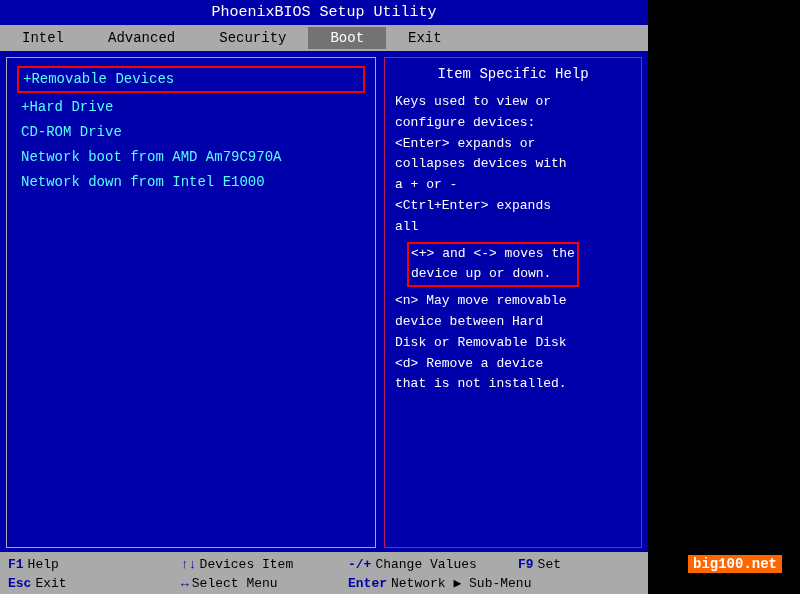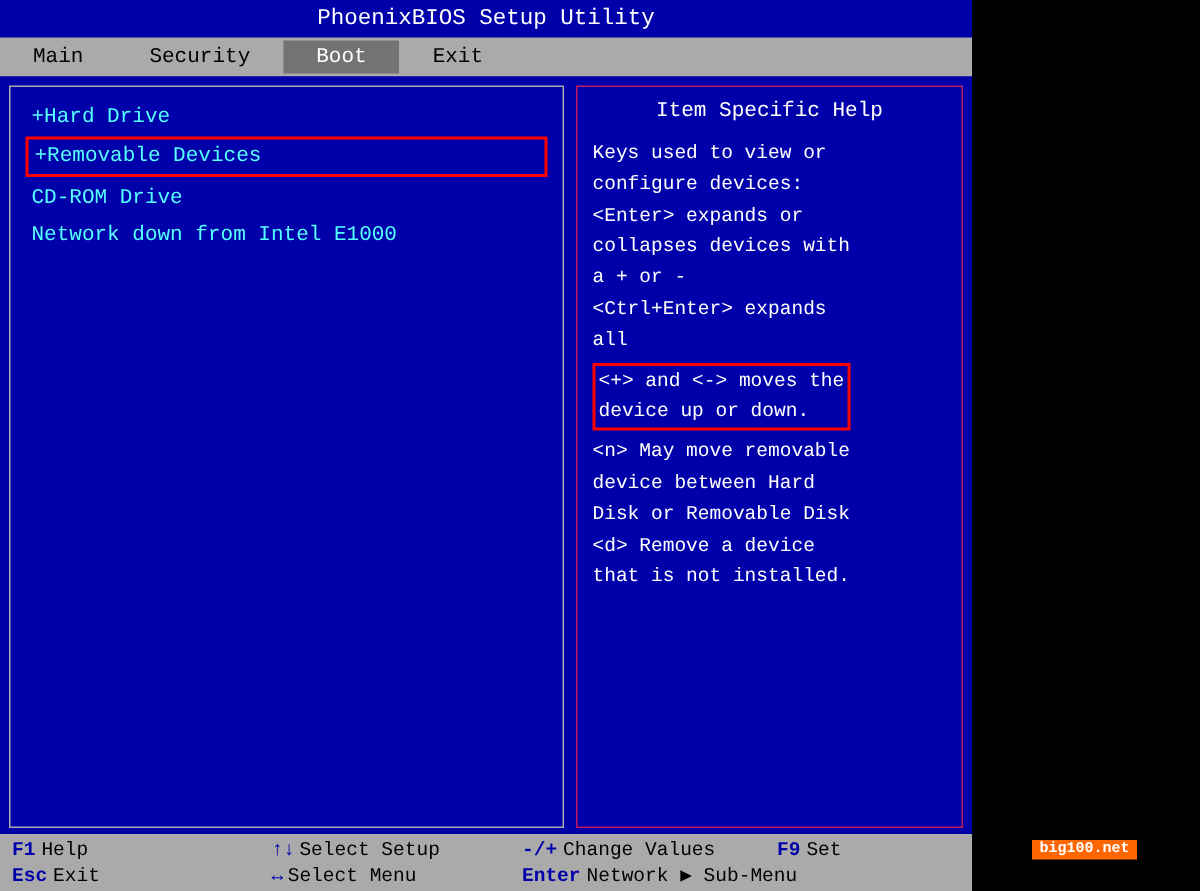--- a/index.html
+++ b/index.html
@@ -109,21 +109,21 @@
       color: #ffffff;
       font-size: 13px;
       line-height: 1.6;
     }
 
     .help-highlight {
       border: 2px solid #ff0000;
       color: #ffffff;
       display: inline-block;
       padding: 0 2px;
-      margin: 4px 0;
+      margin: 4px 12px;
     }
 
     
     #bottom-bar {
       background: #aaaaaa;
       color: #000000;
       display: flex;
       flex-direction: row;
       align-items: flex-end;
       padding: 2px 4px;
@@ -175,32 +175,34 @@
 </head>
 <body>
 
 <div id="bios-screen">
 
   <div id="title-bar">
     <span>PhoenixBIOS Setup Utility</span>
   </div>
 
   <div id="menu-bar">
-    <div class="menu-item">Main</div>
+    <div class="menu-item">Intel</div>
+    <div class="menu-item">Advanced</div>
     <div class="menu-item">Security</div>
     <div class="menu-item active">Boot</div>
     <div class="menu-item">Exit</div>
   </div>
 
   <div id="main-content">
 
     <div id="left-panel">
+      <div class="boot-item selected">+Removable Devices</div>
       <div class="boot-item">+Hard Drive</div>
-      <div class="boot-item selected">+Removable Devices</div>
       <div class="boot-item">CD-ROM Drive</div>
+      <div class="boot-item">Network boot from AMD Am79C970A</div>
       <div class="boot-item">Network down from Intel E1000</div>
     </div>
 
     <div id="right-panel">
       <div id="help-title">Item Specific Help</div>
       <div id="help-text">
         <span>Keys used to view or<br>configure devices:<br>&lt;Enter&gt; expands or<br>collapses devices with<br>a + or -<br>&lt;Ctrl+Enter&gt; expands<br>all</span>
         <br>
         <div class="help-highlight">
           &lt;+&gt; and &lt;-&gt; moves the<br>device up or down.
@@ -213,31 +215,31 @@
 
   <div id="bottom-bar">
     <div id="bottom-rows">
       <div class="bottom-row">
         <div class="bottom-key">
           <span class="key-label">F1</span>
           <span class="key-desc">Help</span>
         </div>
         <div class="bottom-key">
           <span class="key-arrow">↑↓</span>
-          <span class="key-desc">Select Setup</span>
+          <span class="key-desc">Devices Item</span>
         </div>
         <div class="bottom-key">
           <span class="key-label">-/+</span>
           <span class="key-desc">Change Values</span>
         </div>
         <div class="bottom-key">
           <span class="key-label">F9</span>
           <span class="key-desc">Set</span>
         </div>
-        <div style="margin-left:auto; background:#ff6600; color:#fff; font-size:10px; padding:1px 5px; font-weight:bold;">big100.net</div>
+        <div style="margin-left:auto; background:#ff6600; color:#fff; font-size:14px; padding:1px 5px; font-weight:bold;">big100.net</div>
       </div>
       <div class="bottom-row">
         <div class="bottom-key">
           <span class="key-label">Esc</span>
           <span class="key-desc">Exit</span>
         </div>
         <div class="bottom-key">
           <span class="key-arrow">↔</span>
           <span class="key-desc">Select Menu</span>
         </div>

